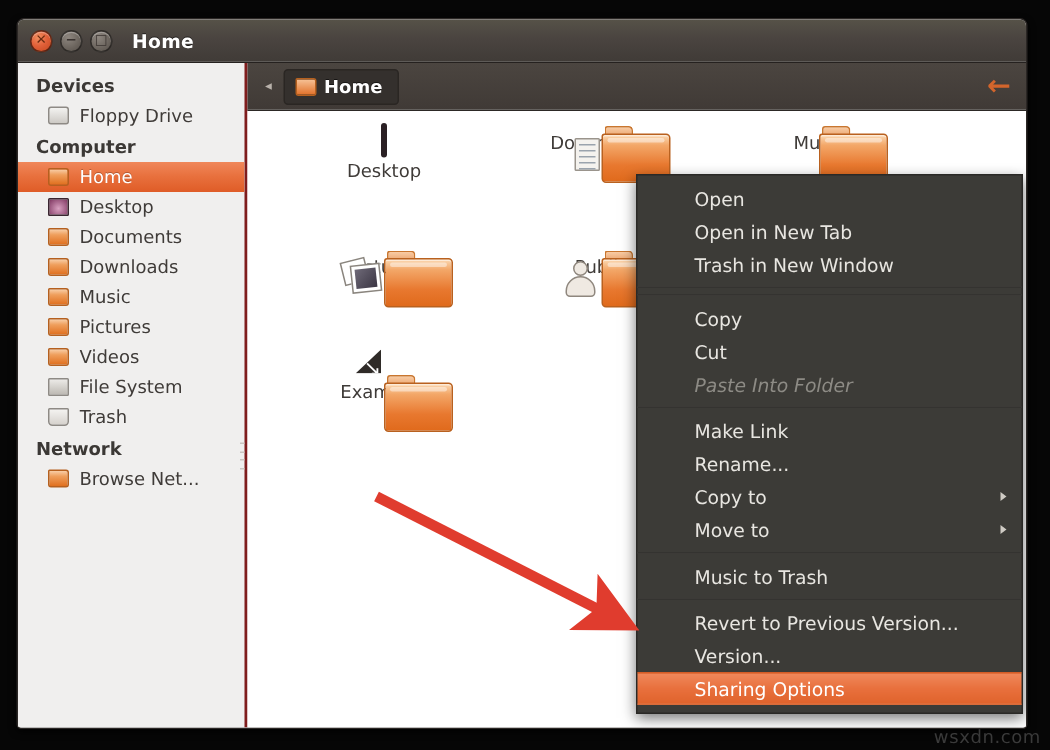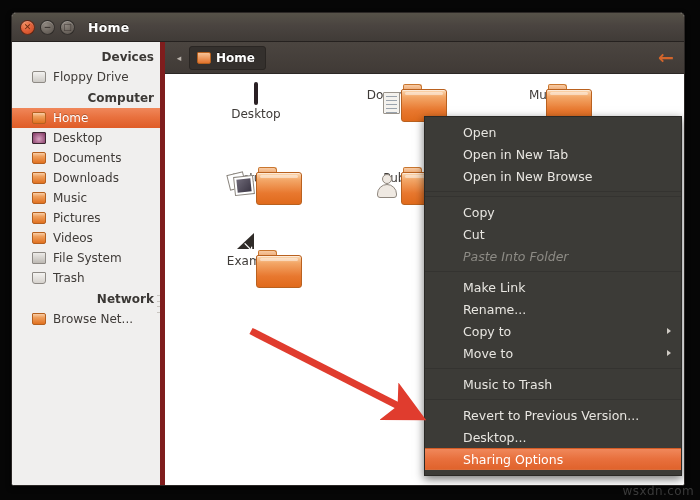--- a/index.html
+++ b/index.html
@@ -52,25 +52,24 @@
     letter-spacing:.2px;
   }
 
   
   #wbody { flex:1 1 auto; display:flex; min-height:0; background:#ffffff; position:relative; }
 
   
   #sidebar {
     width:153px; flex:0 0 153px;
     background:#f0efee;
-    border-right:5px solid #7f1d1d;
+    border-right:2px solid #7f1d1d;
     padding-top:4px;
     position:relative;
     overflow:hidden;
-    text-align:right;
   }
   .sb-head {
     font-size:12px; font-weight:bold; color:#3b3835;
     padding:4px 6px 3px 12px;
   }
   .sb-item {
     display:flex; align-items:center; gap:6px;
     padding:1px 16px 1px 20px; height:20px;
     font-size:12px; color:#3f3b38; white-space:nowrap;
   }
@@ -374,21 +373,21 @@
     </div>
 
     <div id="ctxmenu">
         <div class="mi">
           <span>Open</span>
         </div>
         <div class="mi">
           <span>Open in New Tab</span>
         </div>
         <div class="mi">
-          <span>Open in New Browse</span>
+          <span>Trash in New Window</span>
         </div>
         <div class="msep"></div>
         <div class="msep"></div>
         <div class="mi">
           <span>Copy</span>
         </div>
         <div class="mi">
           <span>Cut</span>
         </div>
         <div class="mi disabled">
@@ -411,21 +410,21 @@
         </div>
         <div class="msep"></div>
         <div class="mi">
           <span>Music to Trash</span>
         </div>
         <div class="msep"></div>
         <div class="mi">
           <span>Revert to Previous Version...</span>
         </div>
         <div class="mi">
-          <span>Desktop...</span>
+          <span>Version...</span>
         </div>
         <div class="mi hl">
           <span>Sharing Options</span>
         </div>
       </div>
 
   </div>
 
   <svg id="annot" viewBox="0 0 700 500">
     <defs>

